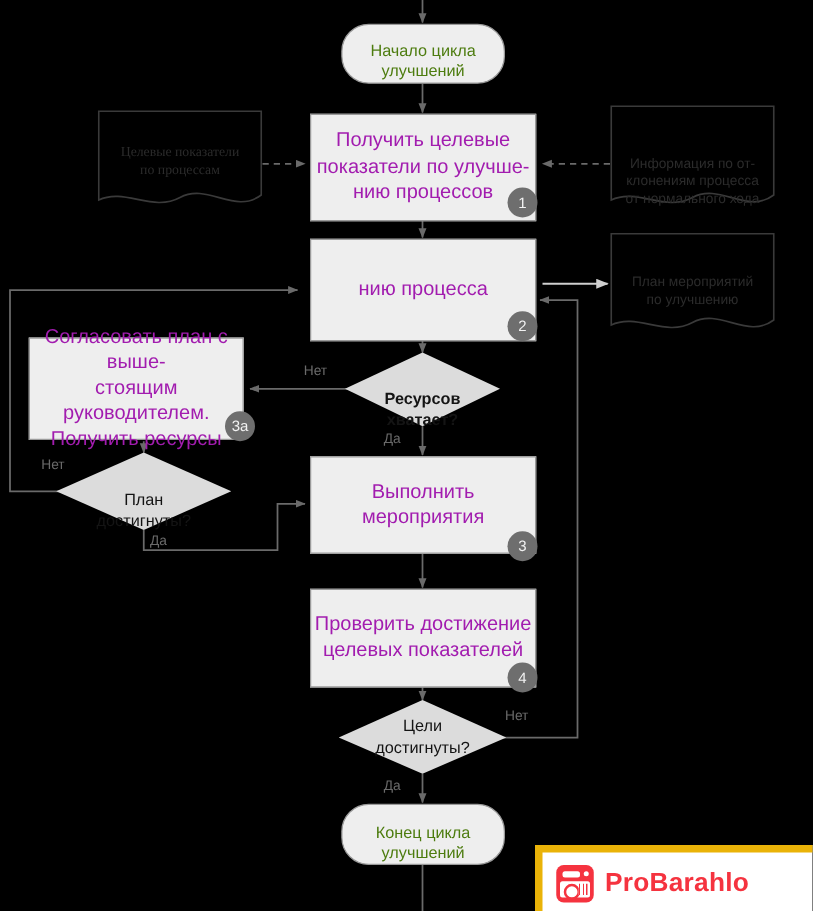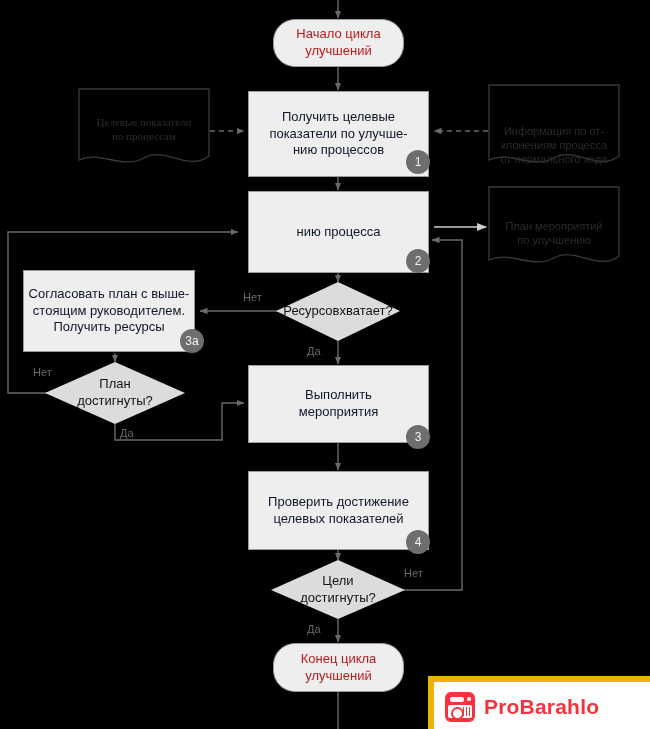--- a/index.html
+++ b/index.html
@@ -1,23 +1,23 @@
 <!DOCTYPE html>
 <html><head>
 <meta charset="utf-8">
 <style>
   html,body{margin:0;padding:0;background:#000;}
   body{width:650px;height:729px;position:relative;overflow:hidden;
        font-family:"Liberation Sans","DejaVu Sans",sans-serif;}
   #canvas{position:absolute;left:0;top:0;width:650px;height:729px;}
   .node{position:absolute;box-sizing:border-box;display:flex;align-items:center;
         justify-content:center;text-align:center;line-height:1.28;}
-  .proc{background:#eeeeee;border:1px solid #9a9a9a;color:#0f172a;font-size:13px;}
-  .term{background:#eeeeee;border:1px solid #9a9a9a;color:#b91c1c;font-size:13px;
-        border-radius:22px;}
+  .proc{background:#eeeeee;border:1px solid #9a9a9a;color:#a21caf;font-size:16px;}
+  .term{background:#eeeeee;border:1px solid #9a9a9a;color:#4d7c0f;font-size:13px;
+        border-radius:22px;justify-content:flex-end;}
   .doc{color:#2b2b2b;font-size:11px;padding-bottom:18px;align-items:flex-start;
        padding-top:14px;}
   .doc span{display:block;width:100%;}
   .dia{color:#141414;font-size:13px;}
   .dia .dlabel{position:relative;z-index:2;}
   .badge{position:absolute;width:24px;height:24px;border-radius:50%;
          background:#6e6e6e;color:#f2f2f2;font-size:12px;display:flex;
          align-items:center;justify-content:center;z-index:5;}
   .elabel{position:absolute;color:#6a6a6a;font-size:11px;z-index:4;}
   .wm{position:absolute;background:#ffffff;border:6px solid #eab308;
@@ -129,35 +129,35 @@
   <span>показатели по улучше-</span>
   <span>нию процессов</span>
 </div>
 <div class="badge" style="left:406px;top:150px;">1</div>
 
 <div class="node proc" style="left:248px;top:191px;width:181px;height:82px;flex-direction:column;">
   <span>нию процесса</span>
 </div>
 <div class="badge" style="left:406px;top:249px;">2</div>
 
-<div class="node dia" style="left:276px;top:282px;width:124px;height:59px;flex-direction:row;">
+<div class="node dia" style="left:276px;top:298px;width:124px;height:59px;flex-direction:column;font-weight:bold;">
   <span class="dlabel">Ресурсов</span>
   <span class="dlabel">хватает?</span>
 </div>
 <div class="elabel" style="left:243px;top:291px;">Нет</div>
 <div class="elabel" style="left:307px;top:345px;">Да</div>
 
 <div class="node proc" style="left:23px;top:270px;width:172px;height:82px;flex-direction:column;">
   <span>Согласовать план с выше-</span>
   <span>стоящим руководителем.</span>
   <span>Получить ресурсы</span>
 </div>
 <div class="badge" style="left:180px;top:329px;">3а</div>
 
-<div class="node dia" style="left:45px;top:362px;width:140px;height:62px;flex-direction:column;">
+<div class="node dia" style="left:45px;top:378px;width:140px;height:62px;flex-direction:column;">
   <span class="dlabel">План</span>
   <span class="dlabel">достигнуты?</span>
 </div>
 <div class="elabel" style="left:33px;top:366px;">Нет</div>
 <div class="elabel" style="left:120px;top:427px;">Да</div>
 
 <div class="node proc" style="left:248px;top:365px;width:181px;height:78px;flex-direction:column;">
   <span>Выполнить</span>
   <span>мероприятия</span>
 </div>

